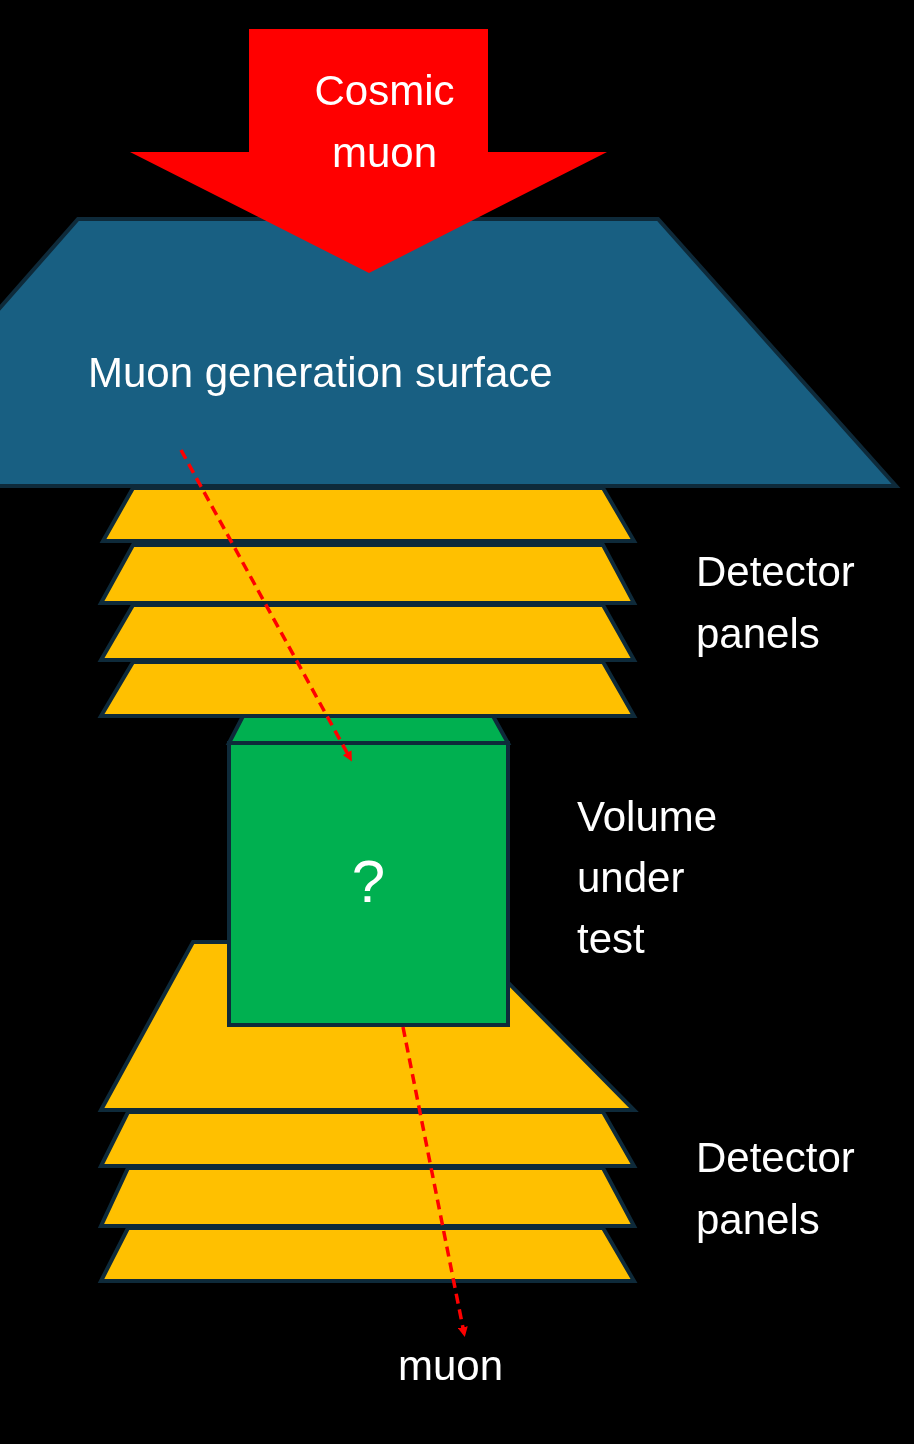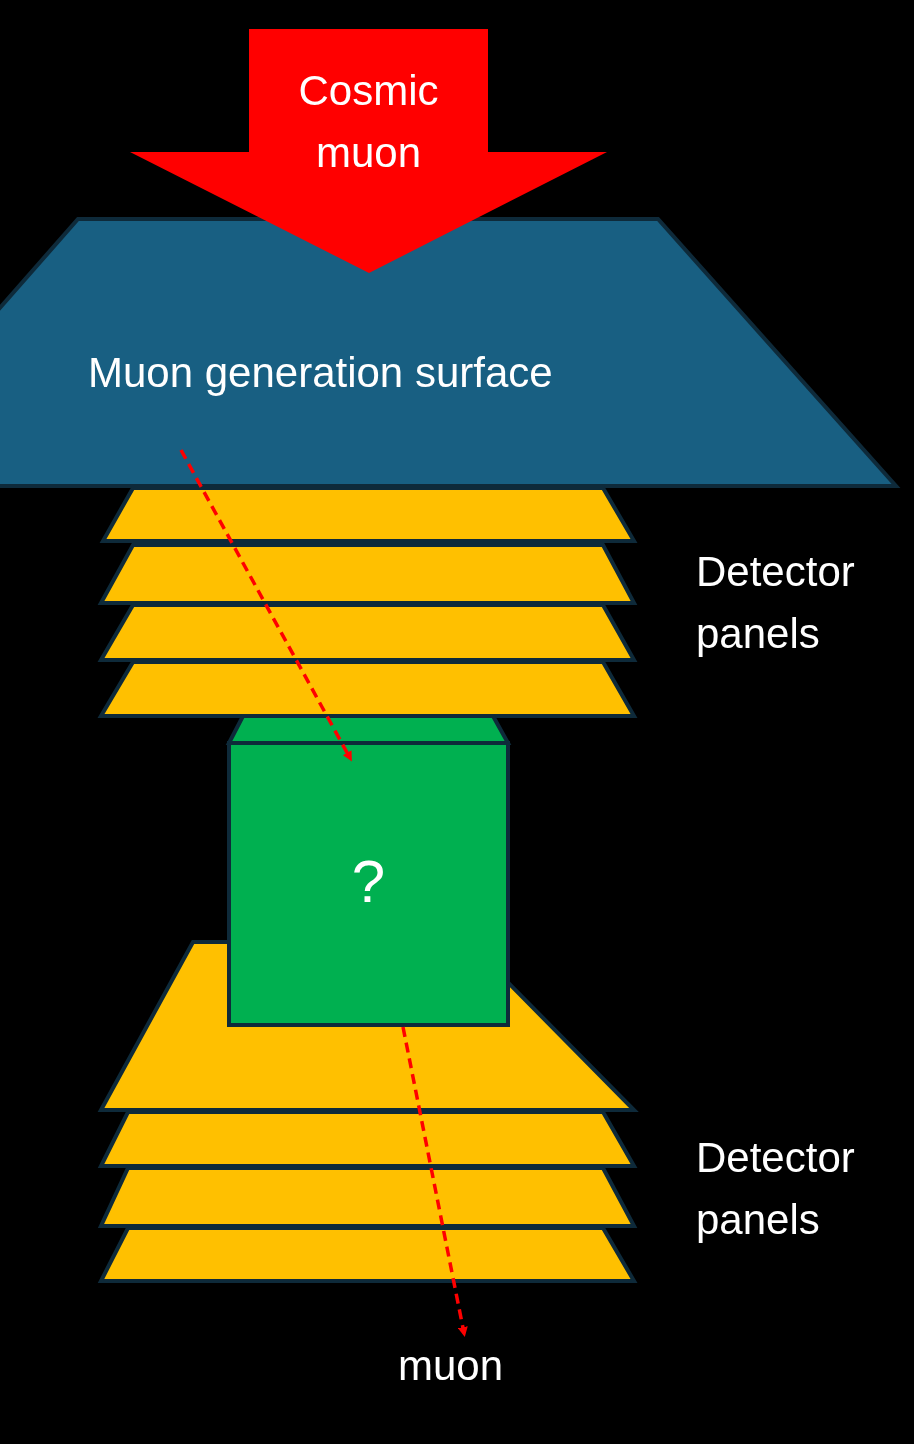--- a/index.html
+++ b/index.html
@@ -40,34 +40,39 @@
 
     <g>
       <polygon points="243,716 493,716 508,743 229,743" fill="#00b050" stroke="#0e2a3a" stroke-width="4"></polygon>
       <rect x="229" y="743" width="279" height="282" fill="#00b050" stroke="#0e2a3a" stroke-width="4"></rect>
     </g>
 
     <line x1="181" y1="450" x2="350" y2="758" stroke="#ff0000" stroke-width="3.5" stroke-dasharray="10,6" marker-end="url(#ah)"></line>
     <line x1="403" y1="1027" x2="464" y2="1333" stroke="#ff0000" stroke-width="3.5" stroke-dasharray="10,6" marker-end="url(#ah)"></line>
   </svg>
 
-  <div class="lbl center" style="left:249px; top:60px; width:239px;">
+  <div class="lbl center" style="left:249px; top:60px; width:239px;padding-left:16px;">
     <div>Cosmic</div>
     <div>muon</div>
   </div>
 
   <div class="lbl" style="left:88px; top:342px;">Muon generation surface</div>
 
   <div class="lbl" style="left:696px; top:541px;">
     <div>Detector</div>
     <div>panels</div>
   </div>
 
   <div class="lbl center" style="left:229px; top:849px; width:279px; font-size:60px; line-height:66px;">?</div>
 
+  <div class="lbl" style="left:577px; top:786px; line-height:61px;">
+    <div>Volume</div>
+    <div>under</div>
+    <div>test</div>
+  </div>
 
   <div class="lbl" style="left:696px; top:1127px;">
     <div>Detector</div>
     <div>panels</div>
   </div>
 
   <div class="lbl" style="left:398px; top:1334px; line-height:64px;">
     <div>muon</div>
   </div>
 </div>

